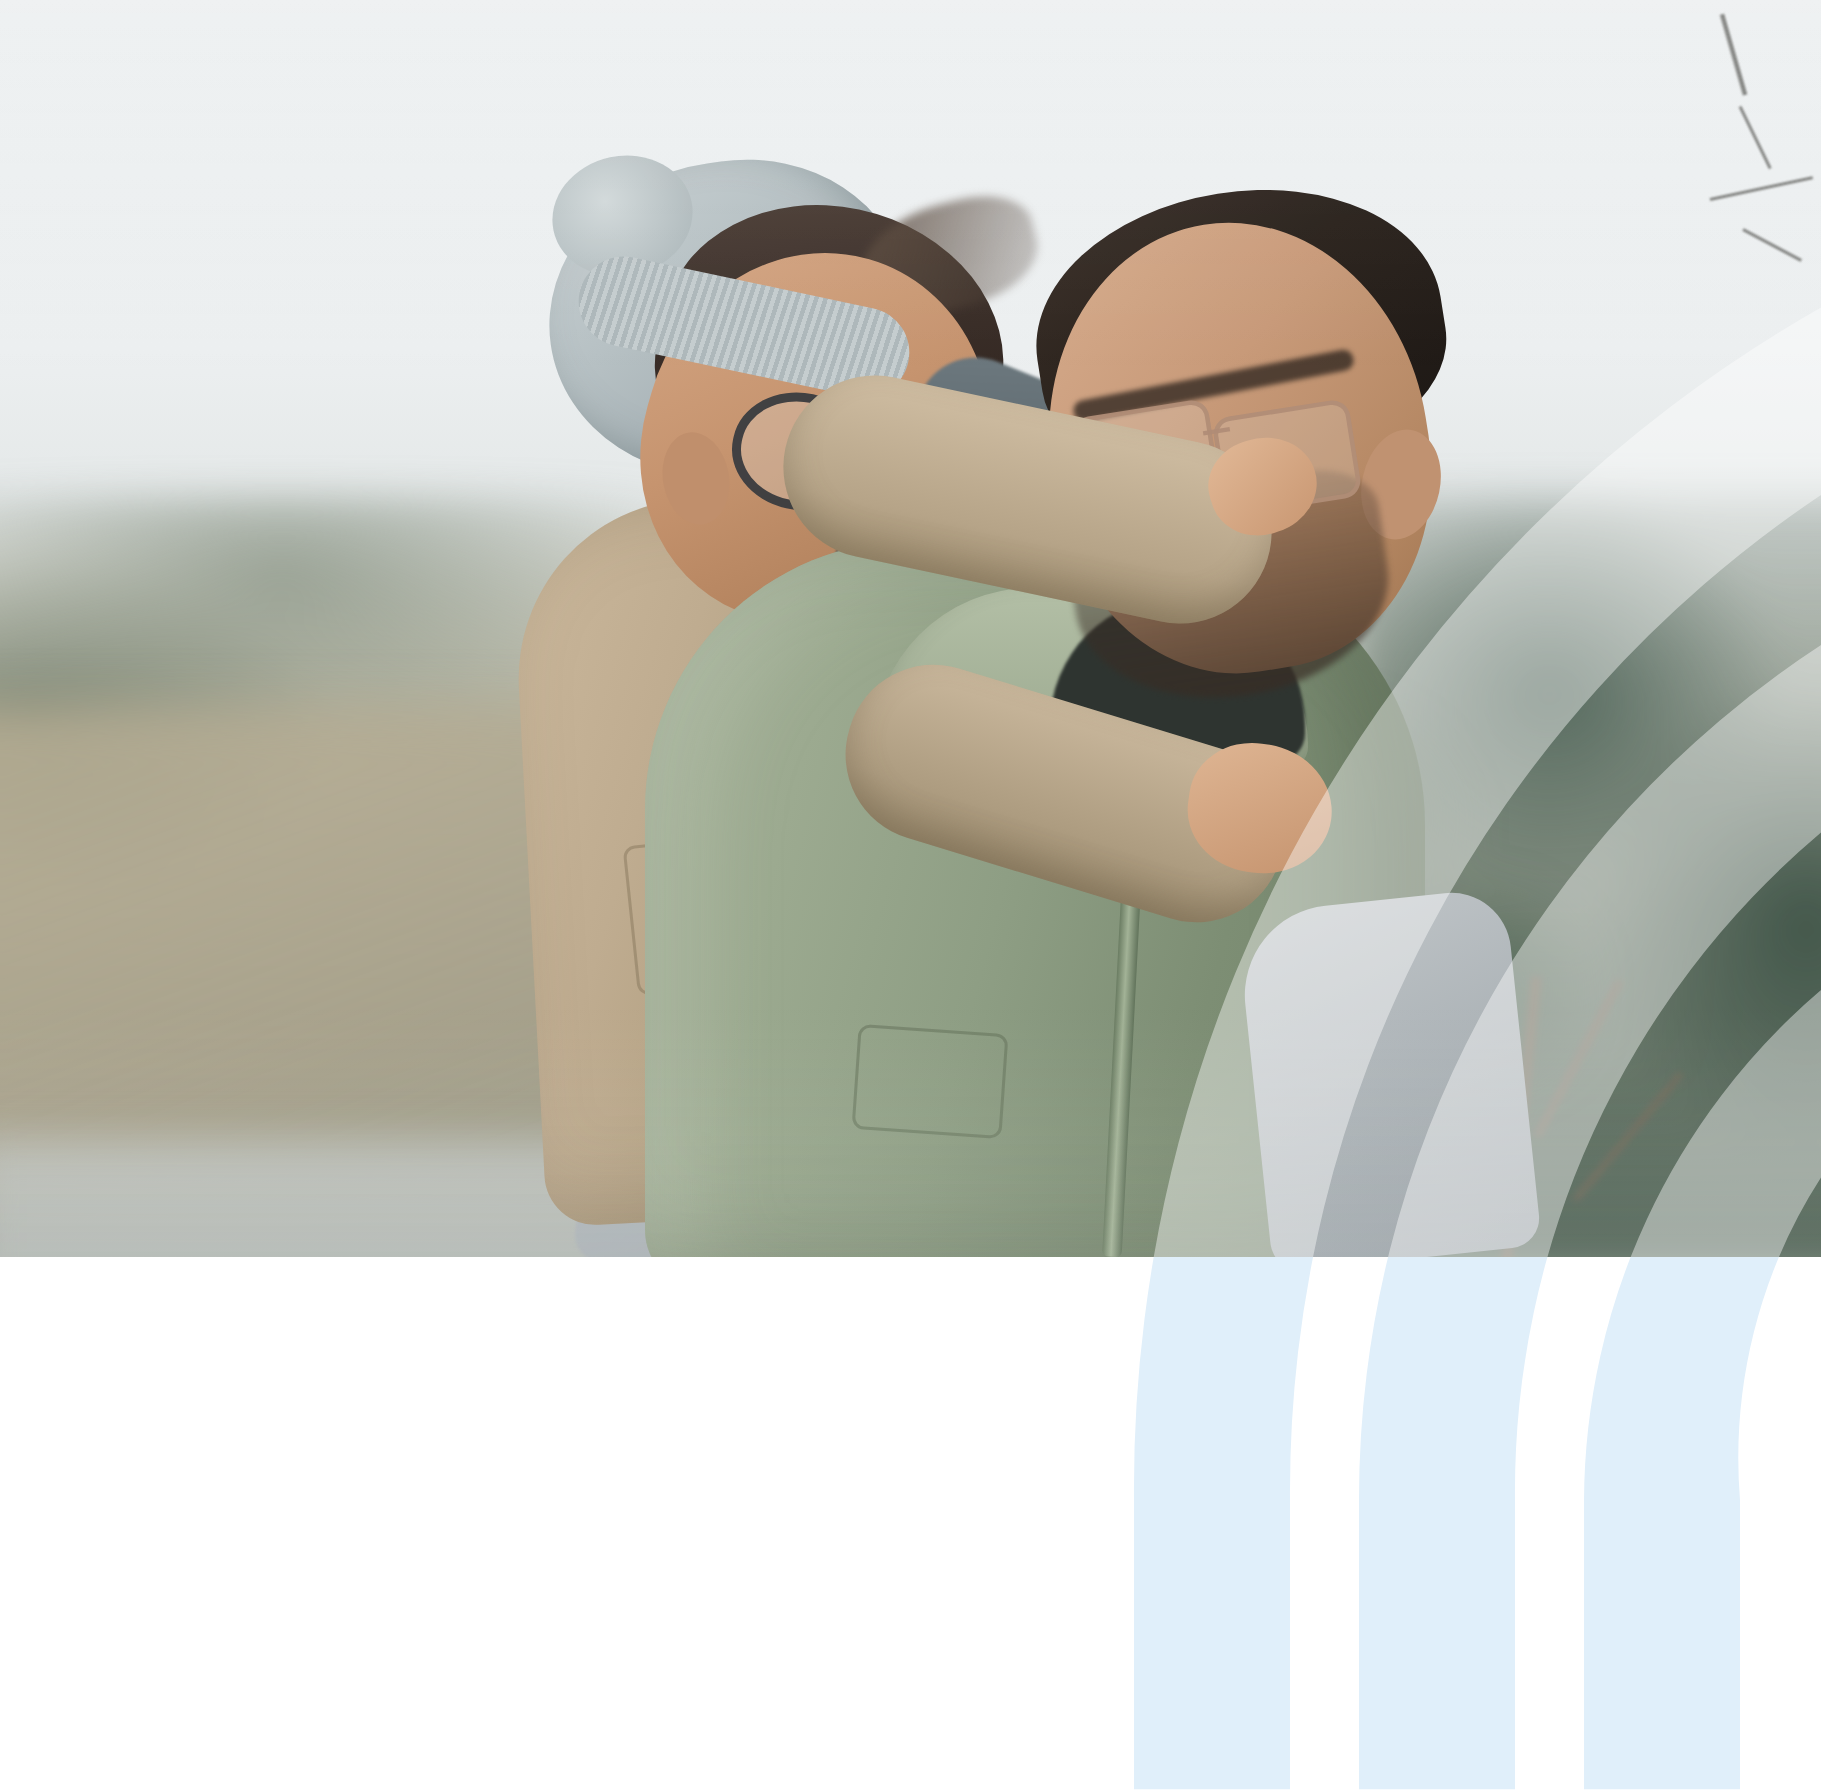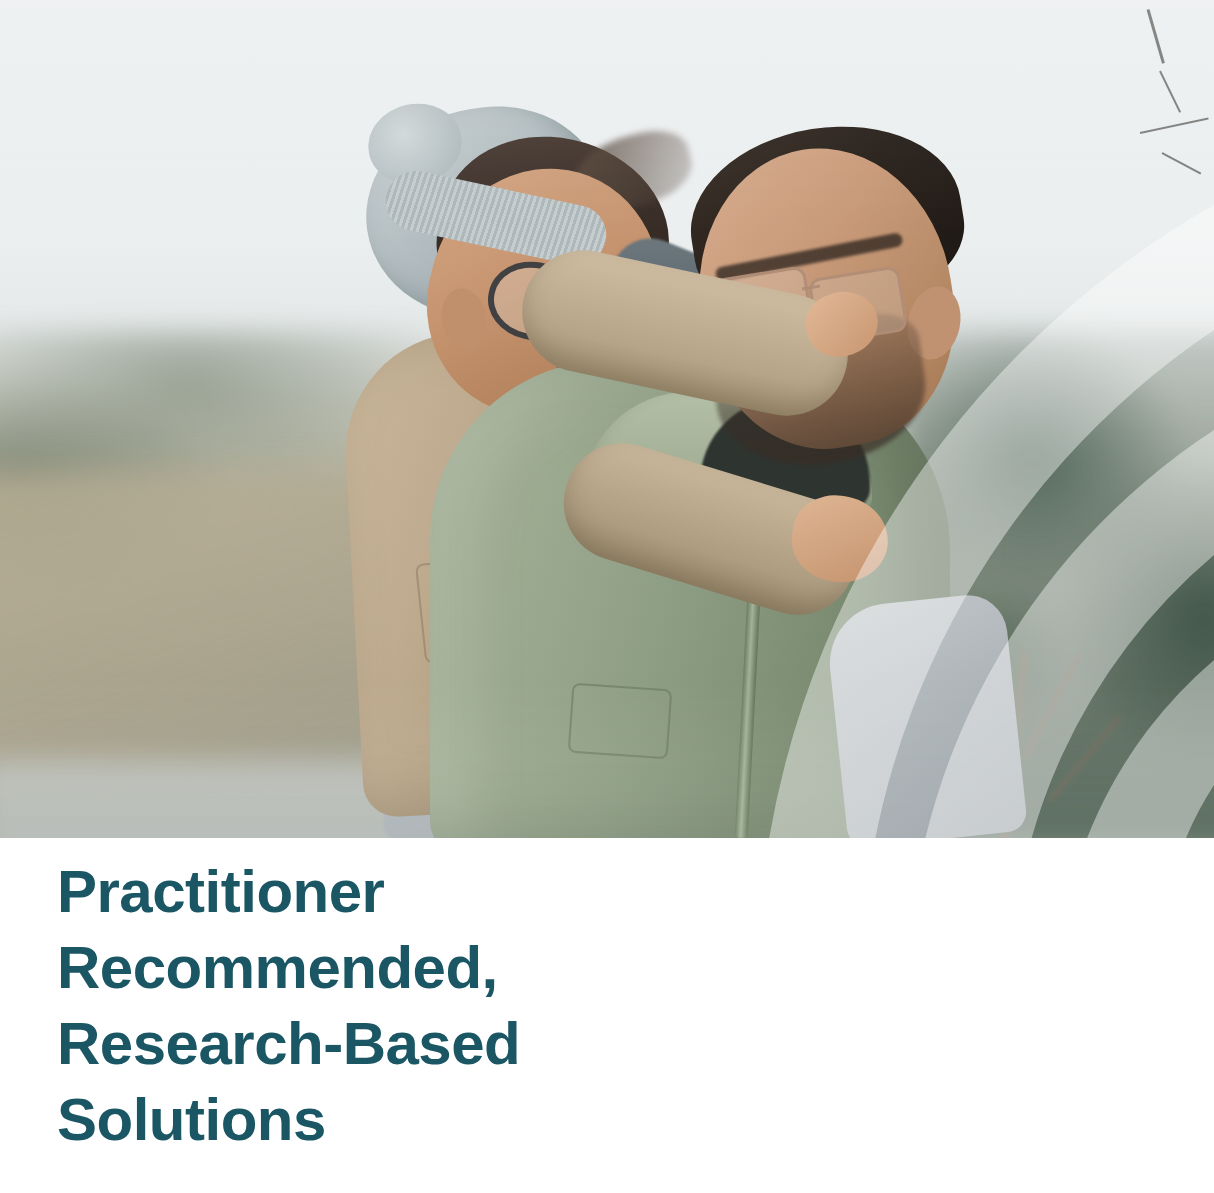--- a/index.html
+++ b/index.html
@@ -617,20 +617,14 @@
 
     <g clip-path="url(#clipPhoto)" opacity="0.42">
       <use href="#arcset" fill="#ffffff"></use>
     </g>
 
     <g clip-path="url(#clipPanel)">
       <use href="#arcset" fill="#e0effa"></use>
     </g>
   </svg>
 
-  <div class="panel">
-    <h1 class="headline">Practitioner
-Recommended,
-Research-Based
-Solutions</h1>
-  </div>
 
 </div>
 
 </body></html>

